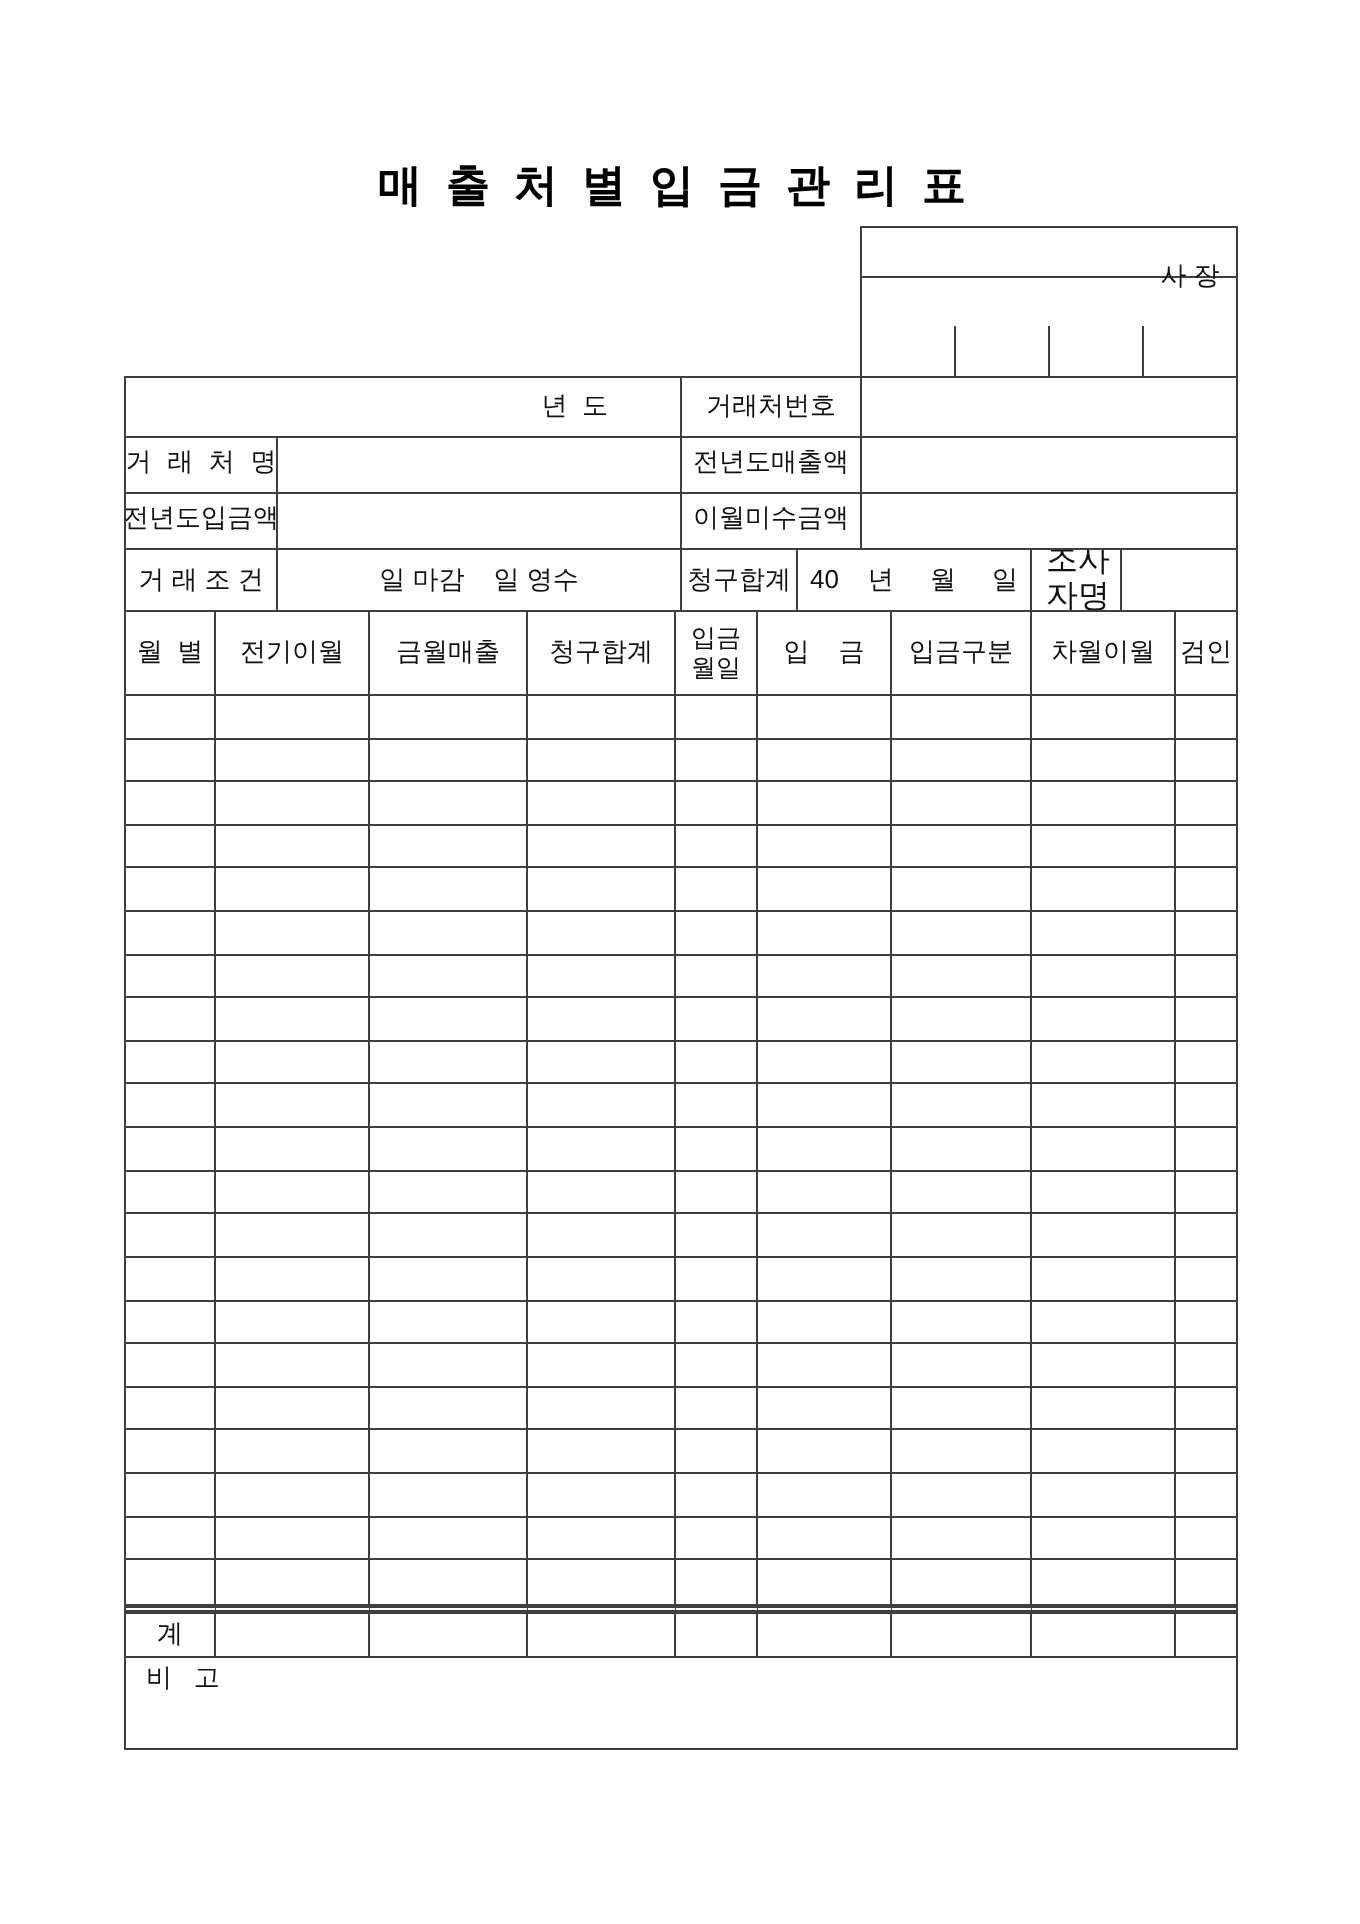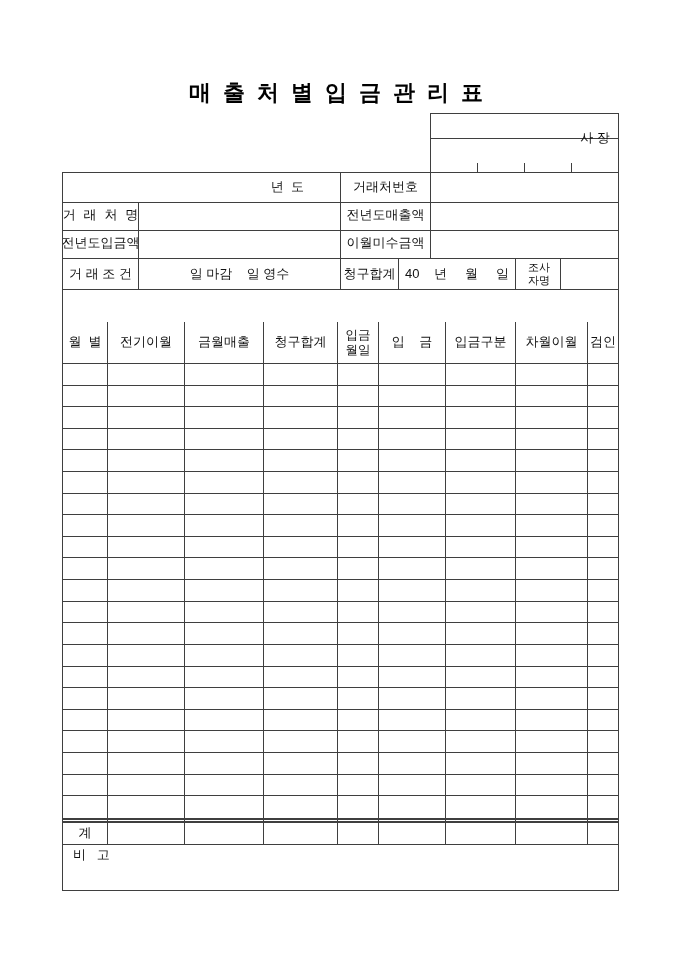--- a/index.html
+++ b/index.html
@@ -37,45 +37,45 @@
   .approval .acell{
     width:47px;box-sizing:border-box;
     border-right:1px solid var(--ln);
     display:flex;align-items:center;justify-content:center;
     font-size:13px;white-space:pre;margin-top:24px;
   }
   .approval .arow.r1 .acell{border-bottom:1px solid var(--ln);}
   .approval .acell.last{flex:1;border-right:none;}
   
   .form{
-    position:absolute;left:62px;top:172px;width:557px;
+    position:absolute;left:62px;top:188px;width:557px;
     border:1px solid var(--ln);box-sizing:border-box;
     background:#fff;
   }
   .row{display:flex;box-sizing:border-box;}
   .cell{
     box-sizing:border-box;
     border-right:1px solid var(--ln);
     border-bottom:1px solid var(--ln);
     display:flex;align-items:center;justify-content:center;
     font-size:13px;line-height:1.15;
     white-space:pre;overflow:hidden;
   }
   .cell.last{flex:1;border-right:none;}
   .cell.right{justify-content:flex-end;}
-  .cell.small{font-size:11px;white-space:pre-line;text-align:right;}
+  .cell.small{font-size:16px;white-space:pre-line;text-align:right;}
   .cell.two-line{white-space:pre-line;text-align:center;font-size:12.5px;}
   
   .row.a1{height:30px;}
   .row.a2,.row.a3{height:28px;font-family:Liberation Mono, monospace;}
   .row.a4{height:31px;}
   .w278{width:278px;} .w76{width:76px;} .w202{width:202px;}
   .w90{width:90px;} .w58{width:58px;} .w117{width:117px;} .w45a{width:45px;}
   
-  .row.thead{height:42px;margin-top:32px;}
+  .row.thead{height:42px;}
   .bc1{width:45px;} .bc2{width:77px;} .bc3{width:79px;} .bc4{width:74px;}
   .bc5{width:41px;} .bc6{width:67px;} .bc7{width:70px;} .bc8{width:72px;}
   .row.brow{height:21.62px;}
   .body-rows .brow:last-child .cell{border-bottom:none;}
   .row.total{height:27px;}
   .row.total .cell{border-top:5px double var(--ln);}
   .row.remarks{height:45px;}
   .row.remarks .cell{
     border-right:none;border-bottom:none;
     align-items:flex-start;justify-content:flex-start;

